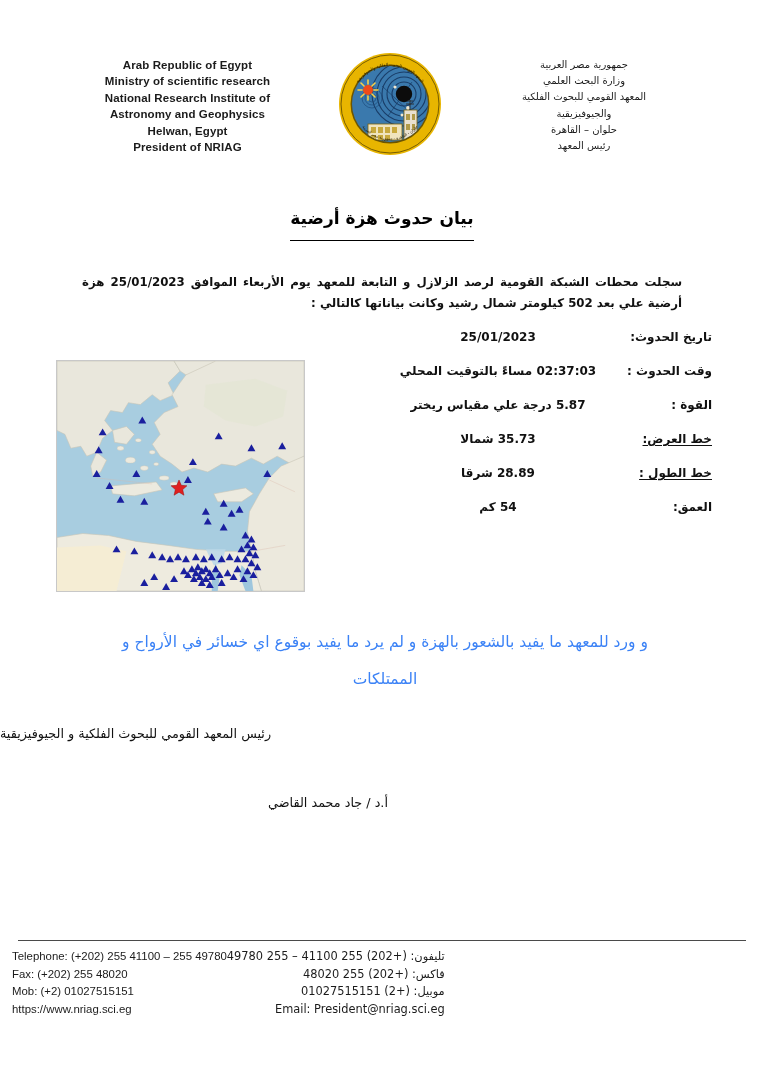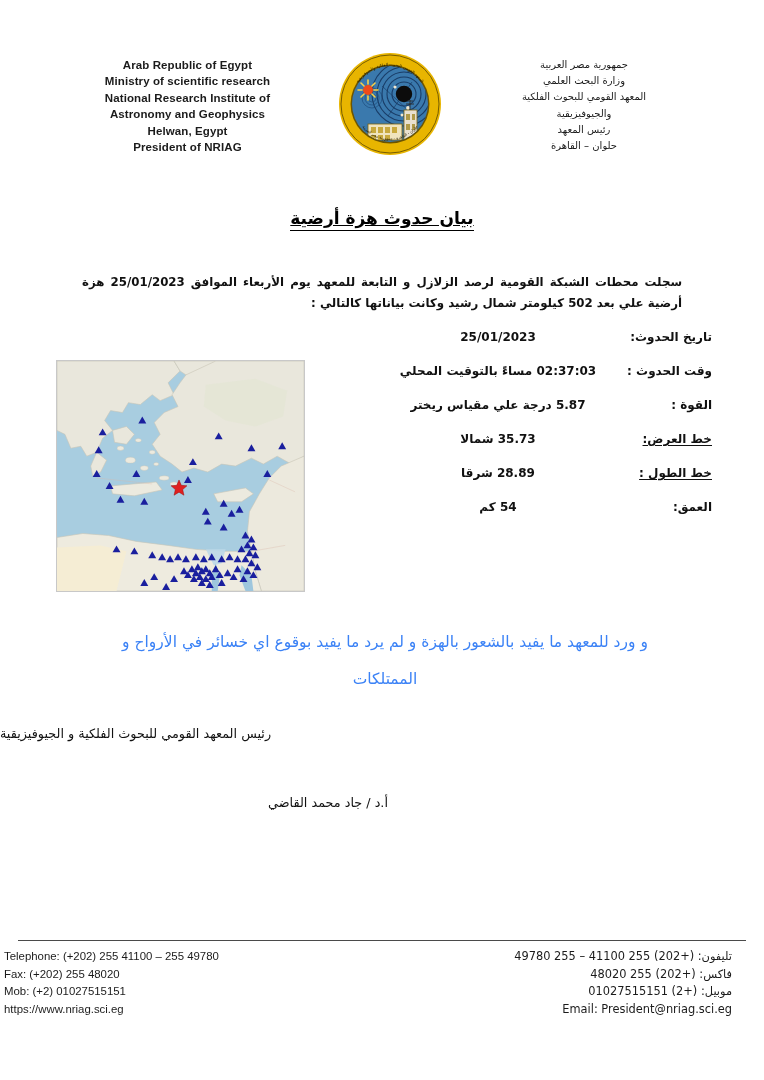--- a/index.html
+++ b/index.html
@@ -75,22 +75,21 @@
     width: 764px;
     text-align: center;
     direction: rtl;
     font-family: "DejaVu Sans", "Liberation Sans", sans-serif;
     font-size: 17px;
     font-weight: bold;
     color: #000;
   }
   .doc-title span {
     border-bottom: 1.6px solid #000;
-    padding-bottom: 2px;
-    text-decoration: underline;
+    padding-bottom: 12px;
   }
 
   
   .intro {
     position: absolute;
     top: 272px;
     left: 82px;
     width: 600px;
     direction: rtl;
     text-align: justify;
@@ -200,25 +199,25 @@
     position: absolute;
     left: 18px;
     top: 940px;
     width: 728px;
     height: 1px;
     background: #4a4a4a;
   }
   .footer {
     position: absolute;
     top: 948px;
-    left: 4px;
+    left: 12px;
     width: 728px;
     display: flex;
     flex-direction: row;
-    justify-content: space-between;
+    justify-content: flex-start;
     align-items: flex-start;
   }
   .footer-left {
     text-align: left;
     font-size: 11.4px;
     line-height: 17.6px;
     color: #1b1b1b;
   }
   .footer-right {
     text-align: right;
@@ -335,22 +334,22 @@
           <textPath href="#arcBot" startOffset="50%" text-anchor="middle">حلوان - القاهرة - جمهورية مصر العربية</textPath>
         </text>
       </svg>
     </div>
 
     <div class="header-ar">
       <span class="header-line">جمهورية مصر العربية</span>
       <span class="header-line">وزارة البحث العلمي</span>
       <span class="header-line">المعهد القومي للبحوث الفلكية</span>
       <span class="header-line">والجيوفيزيقية</span>
+      <span class="header-line">حلوان – القاهرة</span>
       <span class="header-line">رئيس المعهد</span>
-      <span class="header-line">حلوان – القاهرة</span>
     </div>
   </div>
 
   <div class="doc-title">
     <span>بيان حدوث هزة أرضية</span>
   </div>
 
   <div class="intro">سجلت محطات الشبكة القومية لرصد الزلازل و التابعة للمعهد  يوم الأربعاء  الموافق 25/01/2023 هزة أرضية علي بعد 502 كيلومتر   شمال رشيد وكانت بياناتها كالتالي :</div>
 
   <div class="data-table">

